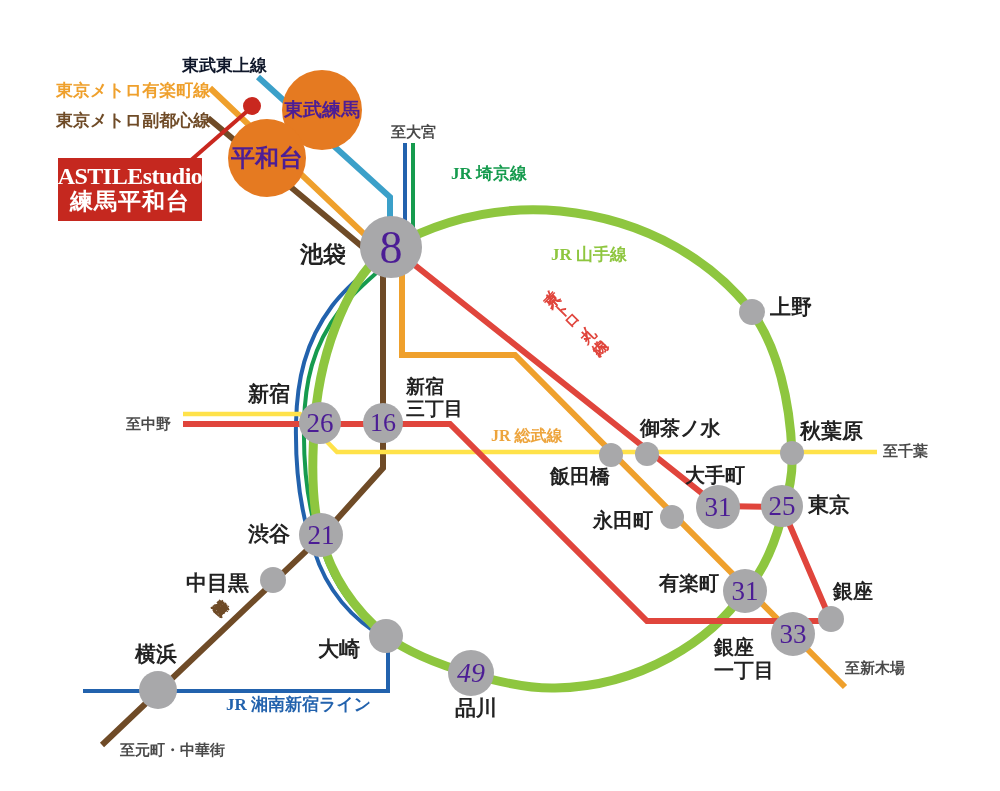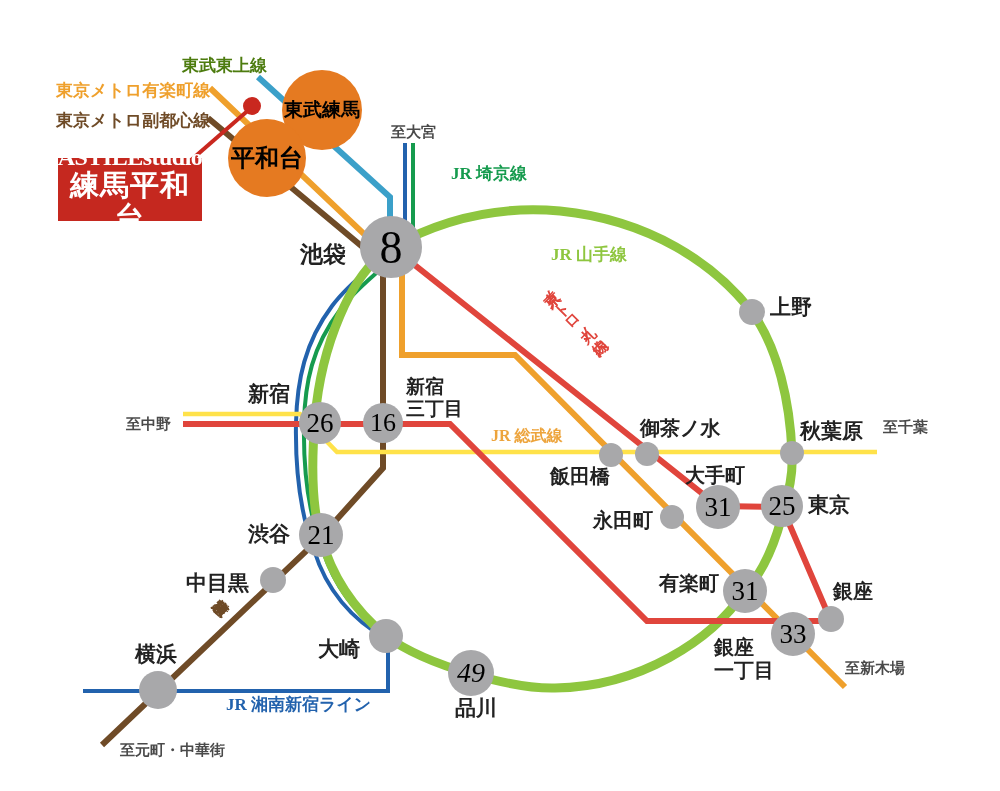--- a/index.html
+++ b/index.html
@@ -4,26 +4,26 @@
 <style>
   html,body{margin:0;padding:0;background:#fff;}
   #map{position:relative;width:1000px;height:791px;background:#fff;overflow:hidden;
        font-family:"Liberation Serif","DejaVu Serif",serif;}
   #rail-svg{position:absolute;left:0;top:0;}
   .lbl{position:absolute;color:#222;font-weight:bold;white-space:pre-line;line-height:1.16;}
   .endpoint{position:absolute;color:#4a4a4a;font-size:15px;font-weight:bold;white-space:nowrap;}
   .linelbl{position:absolute;font-weight:bold;white-space:nowrap;}
   .vlabel{writing-mode:vertical-rl;white-space:nowrap;}
   .badge{position:absolute;border-radius:50%;display:flex;align-items:center;justify-content:center;
-         color:#000000;}
+         color:#4c1d95;}
   .num{font-family:"Liberation Serif","DejaVu Serif",serif;}
   .studio{position:absolute;left:58px;top:158px;width:144px;height:63px;display:flex;flex-direction:column;
           align-items:center;justify-content:center;color:#fff;font-weight:bold;text-align:center;}
   .studio .l1{font-size:24px;line-height:1.05;letter-spacing:-0.5px;}
-  .studio .l2{font-size:29px;line-height:1.1;letter-spacing:1px;}
+  .studio .l2{font-size:23px;line-height:1.1;letter-spacing:1px;}
 </style>
 </head>
 <body>
 
 <div id="map">
 
   <svg id="rail-svg" width="1000" height="791" viewBox="0 0 1000 791">
 
     <path fill="none" stroke-width="4" d="M 413,143 L 413,228 C 413,252 368,272 340,310 C 312,347 305,383 304,423 C 303,477 310,517 322,548 C 335,589 357,616 386,634" stroke="#169b4e"></path>
 
@@ -89,25 +89,25 @@
   <div class="lbl" style="left:593px;top:509px;font-size:20px;">永田町</div>
   <div class="lbl" style="left:685px;top:464px;font-size:20px;">大手町</div>
   <div class="lbl" style="left:808px;top:493px;font-size:21px;">東京</div>
   <div class="lbl" style="left:659px;top:572px;font-size:20px;">有楽町</div>
   <div class="lbl" style="left:833px;top:580px;font-size:20px;">銀座</div>
   <div class="lbl" style="left:714px;top:636px;font-size:20px;">銀座
 一丁目</div>
 
   <div class="endpoint" style="left:391px;top:123px;">至大宮</div>
   <div class="endpoint" style="left:126px;top:415px;">至中野</div>
-  <div class="endpoint" style="left:883px;top:418px;">至千葉</div>
+  <div class="endpoint" style="left:883px;top:442px;">至千葉</div>
   <div class="endpoint" style="left:845px;top:659px;">至新木場</div>
   <div class="endpoint" style="left:120px;top:741px;">至元町・中華街</div>
 
-  <div class="linelbl" style="left: 182px; top: 54px; font-size: 17px; color: #4d7c0f;">東武東上線</div>
+  <div class="linelbl" style="left: 182px; top: 54px; font-size: 17px; color: #0f172a;">東武東上線</div>
   <div class="linelbl" style="left: 56px; top: 109px; font-size: 17px; color: rgb(111, 75, 39);">東京メトロ副都心線</div>
   <div class="linelbl" style="left: 56px; top: 79px; font-size: 17px; color: rgb(239, 160, 44);">東京メトロ有楽町線</div>
   <div class="linelbl" style="left: 420px; top: 162px; font-size: 17px; color: rgb(22, 155, 78); margin-left: 31px;">JR 埼京線</div>
   <div class="linelbl" style="left: 551px; top: 243px; font-size: 17px; color: rgb(142, 198, 63); text-align: center;">JR 山手線</div>
   <div class="linelbl" style="left: 491px; top: 426px; font-size: 16px; color: rgb(237, 164, 60); text-align: right;">JR 総武線</div>
   <div class="linelbl" style="left: 226px; top: 693px; font-size: 17px; color: rgb(34, 98, 173);">JR 湘南新宿ライン</div>
   <div class="linelbl vlabel" style="left: 552px; top: 276px; font-size: 15px; transform: rotate(-45deg); color: rgb(224, 69, 60);">東京メトロ丸ノ内線</div>
   <div class="linelbl vlabel" style="left: 225px; top: 594px; font-size: 15px; transform: rotate(45deg); color: rgb(111, 75, 39);">東急東横線</div>
 
 </div>

